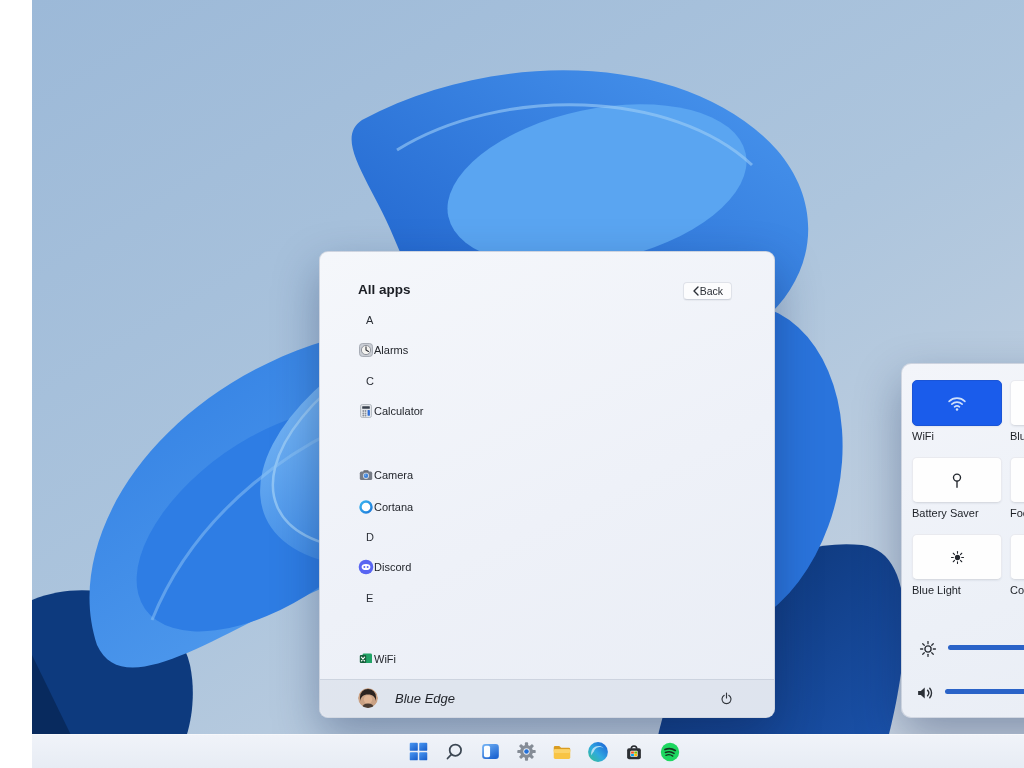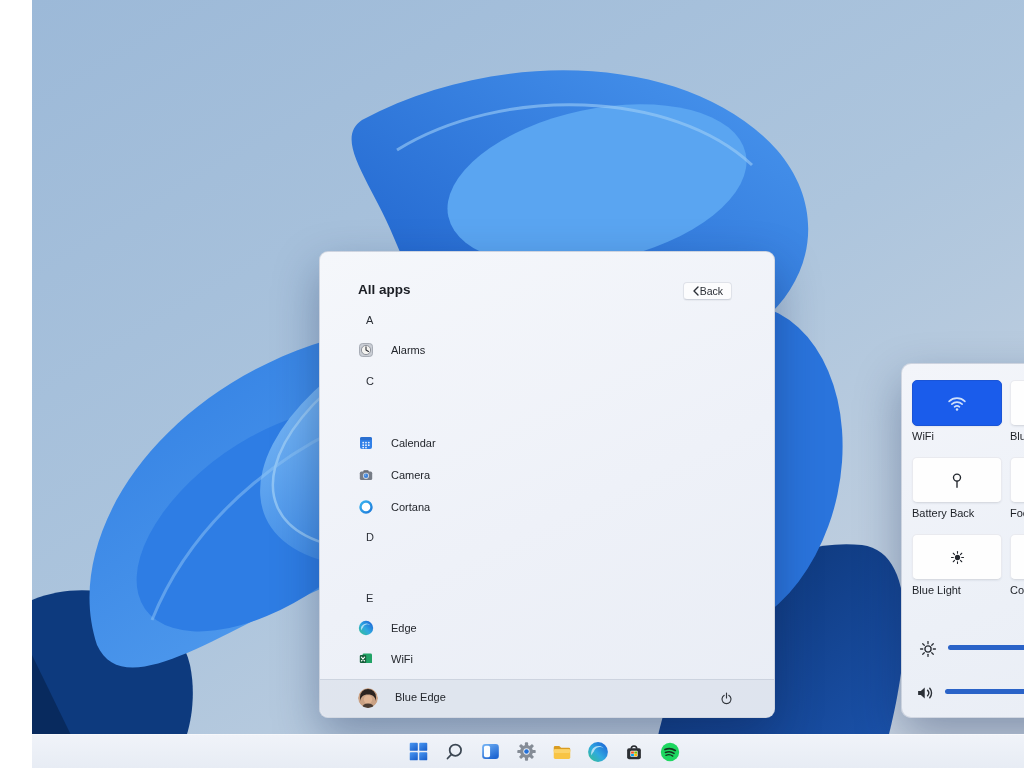--- a/index.html
+++ b/index.html
@@ -10,28 +10,28 @@
   
   .start-menu{position:absolute;left:287px;top:251px;width:456px;height:467px;
     border-radius:9px;background:linear-gradient(155deg,#f5f7fb 0%,#eef1f8 55%,#e9edf5 100%);
     border:1px solid rgba(150,160,180,0.35);
     box-shadow:0 18px 45px rgba(15,35,80,0.35);box-sizing:border-box;}
   .sm-title{position:absolute;left:38px;top:30px;font-size:13.5px;font-weight:700;color:#1b1e24;}
   .back-btn{position:absolute;right:42px;top:30px;height:18px;padding:0 8px;display:flex;align-items:center;
     background:#fcfcfd;border:1px solid #dfe2e9;border-bottom-color:#cfd3dc;border-radius:4px;
     font-size:10.5px;color:#2a2e35;box-shadow:0 1px 1px rgba(0,0,0,0.04);cursor:default;}
   .sm-viewport{position:absolute;left:0;right:0;top:56px;height:355px;overflow:hidden;}
-  .sm-row{position:absolute;left:38px;right:12px;height:16px;display:flex;align-items:flex-end;gap:17px;}
+  .sm-row{position:absolute;left:38px;right:12px;height:16px;display:flex;align-items:flex-end;}
   .sm-row .app-label{font-size:11px;color:#23262c;line-height:16px;}
   .sm-section{position:absolute;left:40px;height:16px;font-size:11px;color:#2a2e35;line-height:16px;padding-left:6px;}
   .app-ico{width:16px;height:16px;flex:0 0 16px;}
   .sm-footer{position:absolute;left:0;right:0;bottom:0;height:37px;border-radius:0 0 9px 9px;
     background:rgba(214,220,231,0.55);border-top:1px solid rgba(120,130,150,0.18);}
   .avatar{position:absolute;left:38px;top:8px;width:20px;height:20px;border-radius:50%;overflow:hidden;}
-  .user-name{position:absolute;left:75px;top:11px;font-size:11px;color:#23262c;}
+  .user-name{position:absolute;left:75px;top:11px;font-size:13px;color:#23262c;font-style:italic;}
   .power-btn{position:absolute;right:38px;top:8px;width:20px;height:20px;display:flex;align-items:center;justify-content:center;border-radius:4px;}
 
   
   .quick-settings{position:absolute;left:869px;top:363px;width:300px;height:355px;
     border-radius:10px;background:linear-gradient(160deg,#f3f5fa 0%,#ecf0f7 60%,#e9edf5 100%);
     border:1px solid rgba(150,160,180,0.35);box-shadow:0 18px 45px rgba(15,35,80,0.35);box-sizing:border-box;}
   .qs-tile{position:absolute;width:88px;height:44px;border-radius:5px;background:#fefefe;
     border:1px solid #e9eaef;border-bottom-color:#d8dbe2;display:flex;align-items:center;justify-content:center;
     box-shadow:0 1px 2px rgba(20,30,60,0.06);}
   .qs-tile.active{background:#1a5ceb;border-color:#1a54d6;}
@@ -131,36 +131,35 @@
         <svg class="app-ico" viewBox="0 0 16 16">
           <rect x="1.5" y="1.5" width="13" height="13" rx="3" fill="#c9cdd4" stroke="#9aa0a9" stroke-width="0.8"></rect>
           <circle cx="8" cy="8" r="4.6" fill="#f4f3f0" stroke="#7c828c" stroke-width="0.8"></circle>
           <path d="M8 8 L8 4.9 M8 8 L10.5 9.5" stroke="#2b2f36" stroke-width="1.1" stroke-linecap="round"></path>
         </svg>
         <span class="app-label">Alarms</span>
       </div>
 
       <div class="sm-section" style="top:65px">C</div>
 
-
-      <div class="sm-row" style="top:127px">
-        <svg class="app-ico" viewBox="0 0 16 16">
-          <rect x="2" y="2" width="12" height="12" rx="2" fill="#3180e8"></rect>
-          <rect x="2" y="2" width="12" height="3.2" rx="2" fill="#2a6fd0"></rect>
-          <circle cx="5.2" cy="7.6" r="0.9" fill="#eaf2fd"></circle>
-            <circle cx="8" cy="7.6" r="0.9" fill="#eaf2fd"></circle>
-            <circle cx="10.8" cy="7.6" r="0.9" fill="#eaf2fd"></circle>
-          <circle cx="5.2" cy="10.2" r="0.9" fill="#eaf2fd"></circle>
-            <circle cx="8" cy="10.2" r="0.9" fill="#eaf2fd"></circle>
-            <circle cx="10.8" cy="10.2" r="0.9" fill="#eaf2fd"></circle>
-          <circle cx="5.2" cy="12.6" r="0.9" fill="#eaf2fd"></circle>
-            <circle cx="8" cy="12.6" r="0.9" fill="#eaf2fd"></circle>
-        </svg>
-        <span class="app-label">Calendar</span>
-      </div>
+      <div class="sm-row" style="top:95px">
+        <svg class="app-ico" viewBox="0 0 16 16">
+          <rect x="2.5" y="1.5" width="11" height="13" rx="1.8" fill="#e3e6ea" stroke="#aab0b8" stroke-width="0.8"></rect>
+          <rect x="4.2" y="3.2" width="7.6" height="2.6" rx="0.5" fill="#39414d"></rect>
+          <rect x="9.6" y="7" width="2.3" height="5.8" rx="0.6" fill="#2f6fd8"></rect>
+          <circle cx="5.3" cy="8" r="0.9" fill="#8b919b"></circle>
+            <circle cx="7.5" cy="8" r="0.9" fill="#8b919b"></circle>
+          <circle cx="5.3" cy="10.3" r="0.9" fill="#8b919b"></circle>
+            <circle cx="7.5" cy="10.3" r="0.9" fill="#8b919b"></circle>
+          <circle cx="5.3" cy="12.5" r="0.9" fill="#8b919b"></circle>
+            <circle cx="7.5" cy="12.5" r="0.9" fill="#8b919b"></circle>
+        </svg>
+        <span class="app-label">Calculator</span>
+      </div>
+
 
       <div class="sm-row" style="top:191px">
         <svg class="app-ico" viewBox="0 0 16 16">
           <circle cx="8" cy="8" r="5.5" fill="#ffffff" stroke="url(#gCort)" stroke-width="2.4"></circle>
         </svg>
         <span class="app-label">Cortana</span>
       </div>
 
       <div class="sm-row" style="top:159px">
         <svg class="app-ico" viewBox="0 0 16 16">
@@ -168,30 +167,32 @@
           <rect x="1.8" y="4.6" width="12.4" height="8.4" rx="1.6" fill="#767c86"></rect>
           <circle cx="8" cy="8.8" r="3.1" fill="#cfd6df"></circle>
           <circle cx="8" cy="8.8" r="2.2" fill="#3f85dd"></circle>
           <circle cx="7.2" cy="8" r="0.6" fill="#bfe0ff"></circle>
         </svg>
         <span class="app-label">Camera</span>
       </div>
 
       <div class="sm-section" style="top:221px">D</div>
 
+      <div class="sm-row" style="top:251px">
+        <svg class="app-ico" viewBox="0 0 16 16">
+          <circle cx="8" cy="8" r="7.3" fill="#5865f2"></circle>
+          <ellipse cx="8" cy="8" rx="4.4" ry="3.1" fill="#ffffff"></ellipse>
+          <circle cx="6.4" cy="8" r="1" fill="#5865f2"></circle>
+            <circle cx="9.6" cy="8" r="1" fill="#5865f2"></circle>
+        </svg>
+        <span class="app-label">Discord</span>
+      </div>
 
       <div class="sm-section" style="top:282px">E</div>
 
-      <div class="sm-row" style="top:312px">
-        <svg class="app-ico" viewBox="0 0 16 16">
-          <circle cx="8" cy="8" r="7.2" fill="url(#gEdge)"></circle>
-          <path d="M3.2 10.5 A5.4 5.4 0 0 1 12.6 5.6 A4.6 4.6 0 0 0 5 7.6 C4.2 8.6 3.5 9.6 3.2 10.5 Z" fill="#bfe4f7" opacity="0.9"></path>
-        </svg>
-        <span class="app-label">Edge</span>
-      </div>
 
       <div class="sm-row" style="top:343px">
         <svg class="app-ico" viewBox="0 0 16 16">
           <rect x="4.5" y="2.5" width="9.5" height="11" rx="1.4" fill="#21a366"></rect>
           <rect x="1.8" y="4" width="6.4" height="8" rx="1" fill="#17603c"></rect>
           <path d="M3.4 6.2 L6.6 9.8 M6.6 6.2 L3.4 9.8" stroke="#ffffff" stroke-width="1.1" stroke-linecap="round"></path>
         </svg>
         <span class="app-label">WiFi</span>
       </div>
     </div>
@@ -233,21 +234,21 @@
       </svg>
     </div>
     <div class="qs-label" style="left:108px;top:66px;">Bluetooth</div>
 
     <div class="qs-tile" style="left:10px;top:93px;">
       <svg width="16" height="18" viewBox="0 0 20 22">
         <circle cx="10" cy="8" r="4.4" fill="none" stroke="#23272e" stroke-width="1.7"></circle>
         <path d="M10 12.4 V20" stroke="#23272e" stroke-width="1.7" stroke-linecap="round"></path>
       </svg>
     </div>
-    <div class="qs-label" style="left:10px;top:143px;">Battery Back</div>
+    <div class="qs-label" style="left:10px;top:143px;">Battery Saver</div>
 
     <div class="qs-tile" style="left:108px;top:93px;">
       <svg width="17" height="17" viewBox="0 0 22 22">
         <path d="M4.5 10.5 A7.5 7.5 0 0 0 18.5 14 A9.5 9.5 0 0 1 4.5 10.5 Z" fill="#23272e"></path>
       </svg>
     </div>
     <div class="qs-label" style="left:108px;top:143px;">Focus assist</div>
 
     <div class="qs-tile" style="left:10px;top:170px;">
       <svg width="17" height="17" viewBox="0 0 22 22">

